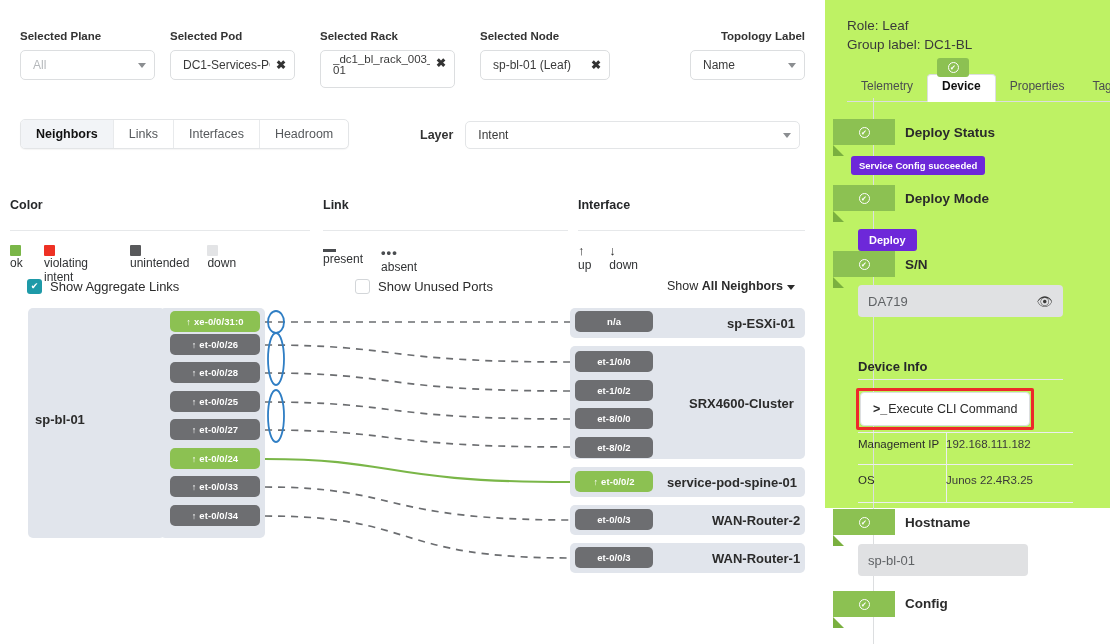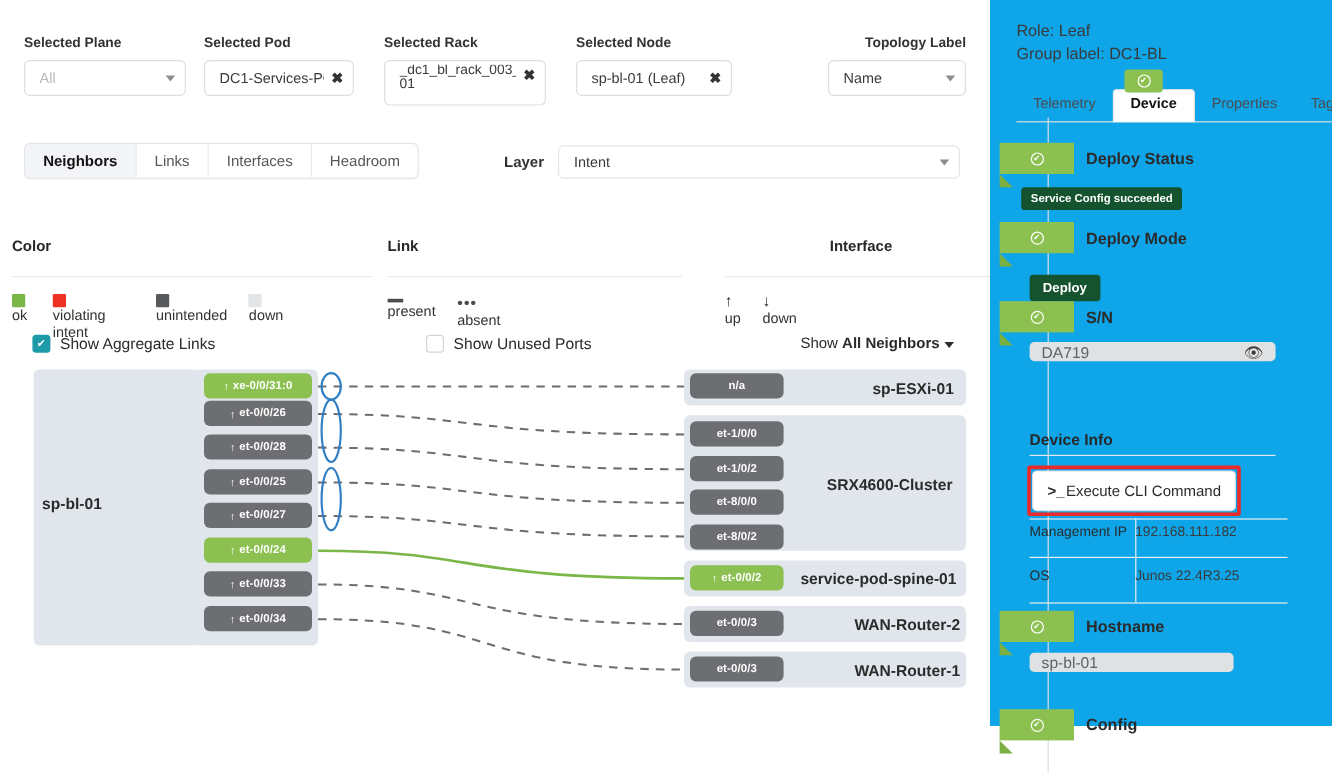--- a/index.html
+++ b/index.html
@@ -112,22 +112,22 @@
     display: flex; align-items: center; justify-content: center;
     font-size: 9.5px; color: #fff; font-weight: bold; letter-spacing: .1px;
     cursor: pointer;
   }
   .chip.gray { background: #6d6e71; }
   .chip.green { background: #8cc152; }
   .chip .ua { font-size: 9px; margin-right: 3px; font-weight: normal; }
 
   
   #side {
-    position: absolute; left: 825px; top: 0; width: 285px; height: 605px;
-    background: #0ea5e9; overflow: hidden;
+    position: absolute; left: 825px; top: 0; width: 285px; height: 508px;
+    background: #bef264; overflow: hidden;
   }
   .side-role {
     position: absolute; left: 22px; top: 16px;
     font-size: 13.5px; color: #3a3a3a; line-height: 19px;
   }
   .tabrow {
     position: absolute; left: 22px; top: 74px; width: 275px;
     display: flex; align-items: flex-end;
     border-bottom: 1px solid #dcdee0;
   }
@@ -160,26 +160,26 @@
     content: ""; position: absolute; left: 0; top: 26px;
     border-left: 11px solid #7ab03f; border-top: 11px solid transparent;
     border-bottom: 11px solid transparent; width: 0; height: 0;
     border-bottom-width: 0;
   }
   .sect-title {
     position: absolute; font-size: 13.5px; font-weight: bold; color: #2b2b2b;
     white-space: nowrap;
   }
   .greenpill {
-    position: absolute; background: #14532d; color: #fff; border-radius: 3px;
+    position: absolute; background: #6d28d9; color: #fff; border-radius: 3px;
     font-size: 9.5px; font-weight: bold; padding: 4px 8px; white-space: nowrap;
   }
   .grayinput {
     position: absolute; background: #e0e1e3; border-radius: 4px; height: 16px;
-    display: flex; align-items: center; padding: 0 10px;
+    display: flex; align-items: center; padding: 16px 10px;
     font-size: 13px; color: #5f6265;
   }
   .grayinput .v { flex: 1; }
   .eye { font-size: 13px; color: #3a3a3a; }
 
   .devinfo-title {
     position: absolute; font-size: 13px; font-weight: bold; color: #26282a;
     white-space: nowrap;
   }
   .devinfo-rule { position: absolute; height: 1px; background: #e6e8ea; }
@@ -294,21 +294,21 @@
           <span class="dash-solid"></span>
           <span class="txt">present</span>
         </div>
         <div class="legend-item">
           <span class="dash-dots">•••</span>
           <span class="txt">absent</span>
         </div>
       </div>
     </div>
 
-    <div class="legend" style="left:604px; width:227px;text-align:center;">
+    <div class="legend" style="left:578px; width:227px;">
       <div class="legend-title">Interface</div>
       <div class="legend-items">
         <div class="legend-item">
           <span class="arrow">↑</span>
           <span class="txt">up</span>
         </div>
         <div class="legend-item">
           <span class="arrow">↓</span>
           <span class="txt">down</span>
         </div>

